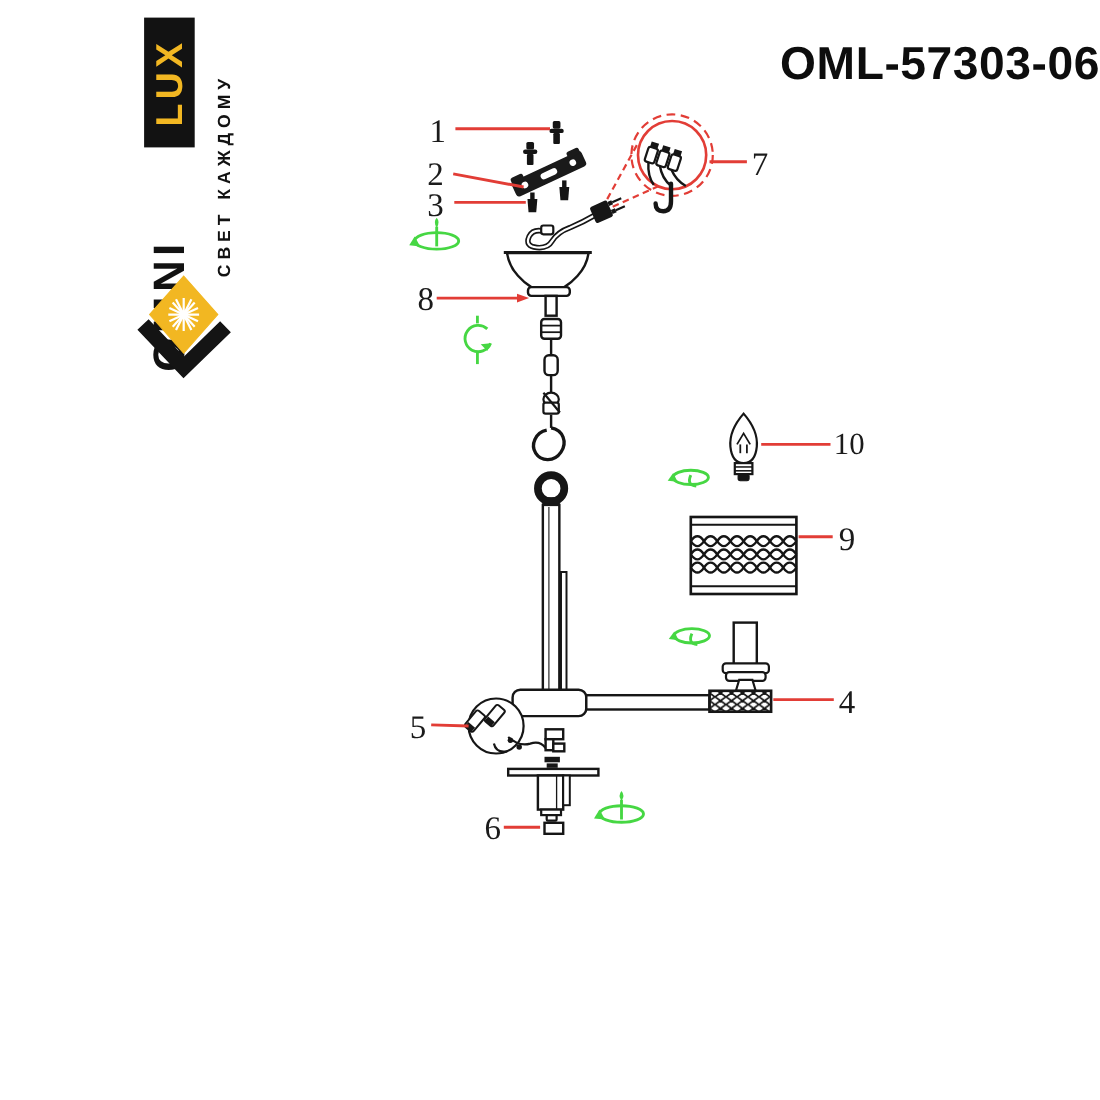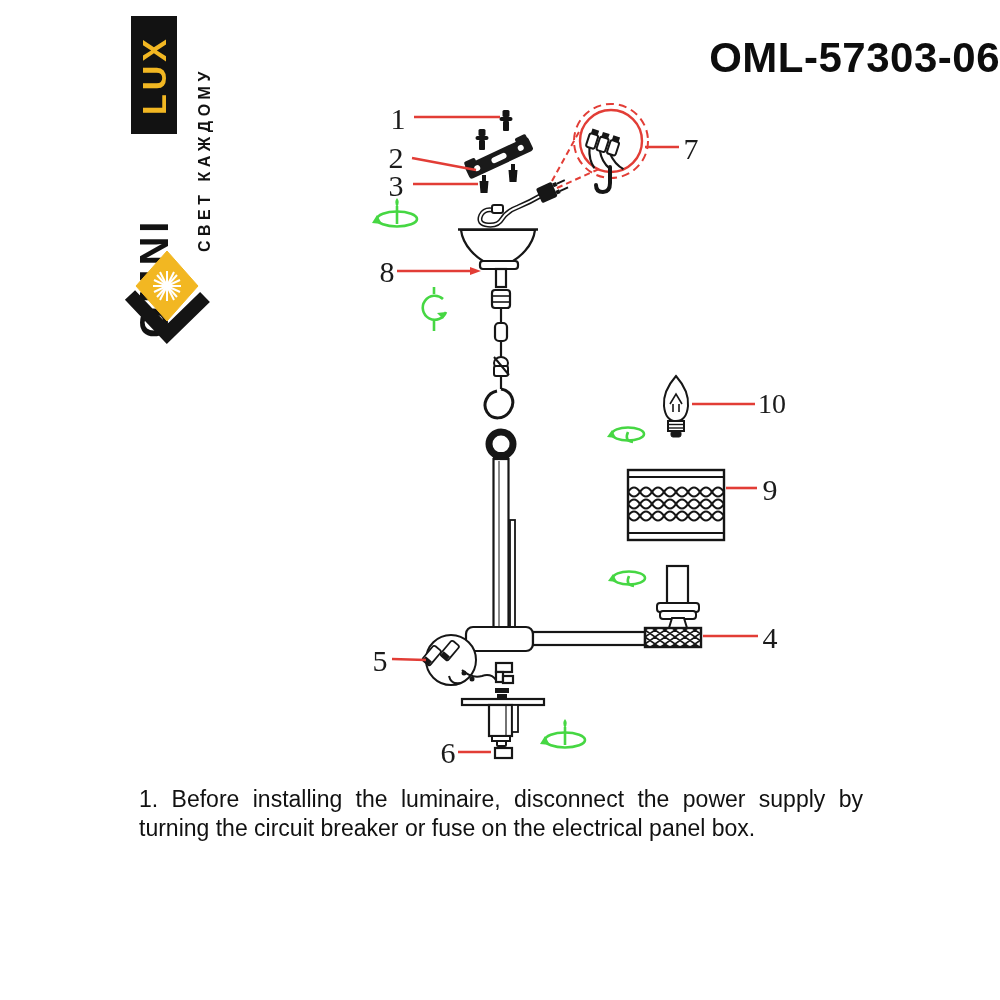--- a/index.html
+++ b/index.html
@@ -300,16 +300,15 @@
       <text class="callout-num" x="387" y="282">8</text>
       <text class="callout-num two" x="772" y="413">10</text>
       <text class="callout-num" x="770" y="500">9</text>
       <text class="callout-num" x="770" y="648">4</text>
       <text class="callout-num" x="380" y="671">5</text>
       <text class="callout-num" x="448" y="763">6</text>
     </g>
   </svg>
 
   <div class="instructions">
-    <p>1. Before installing the luminaire, disconnect the power supply by turning the circuit breaker or fuse on the electrical panel box.</p>
   </div>
 
 </div>
 
 </body></html>

